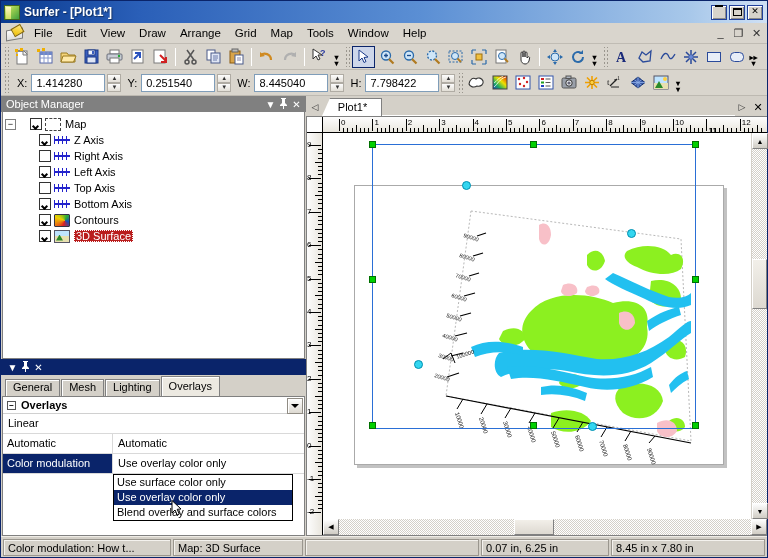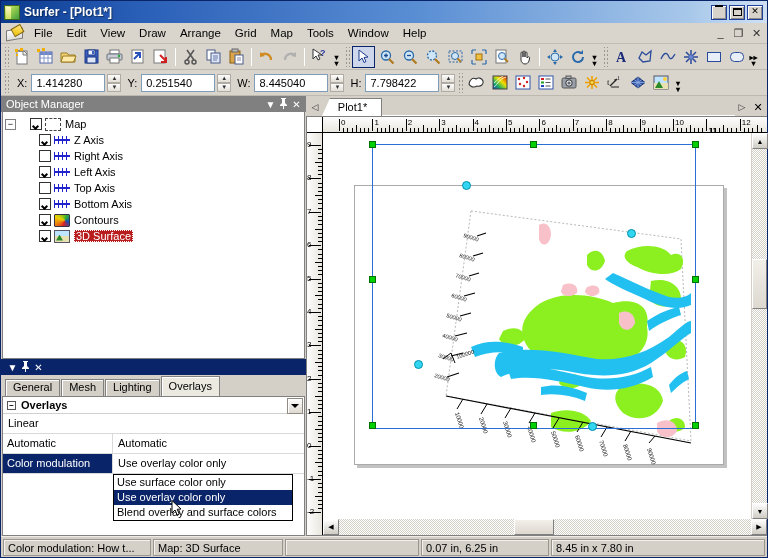--- a/index.html
+++ b/index.html
@@ -1211,20 +1211,20 @@
             <div class="sb-thumb" style="width:40px"></div>
             <div class="sb-track"></div>
             <div class="sb-btn">▶</div>
           </div>
         </div>
       </div>
     </div>
   </div>
 
   <div class="statusbar">
-    <div class="scell" style="width:148px">Color modulation: How t...</div>
+    <div class="scell" style="width:168px">Color modulation: How t...</div>
     <div class="scell" style="width:130px">Map: 3D Surface</div>
     <div class="scell" style="flex:1 1 auto"></div>
     <div class="scell" style="width:128px">0.07 in, 6.25 in</div>
-    <div class="scell" style="width:214px">8.45 in x 7.80 in</div>
+    <div class="scell" style="width:154px">8.45 in x 7.80 in</div>
   </div>
 
 </div>
 
 </body></html>

